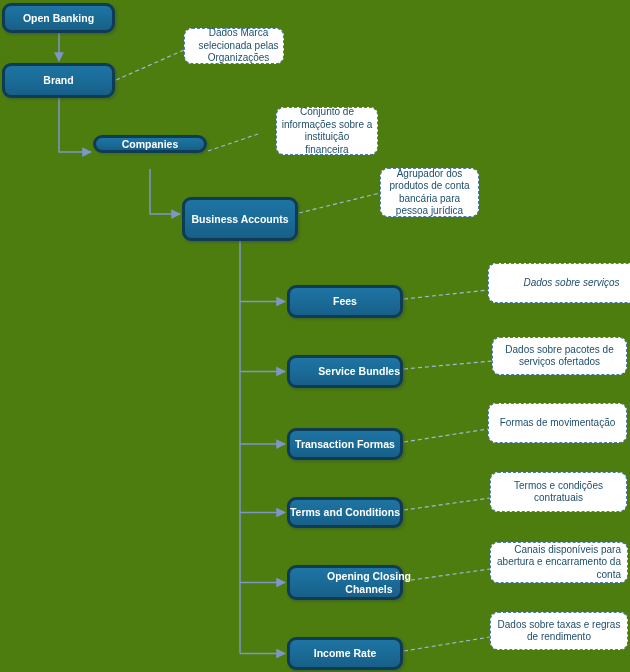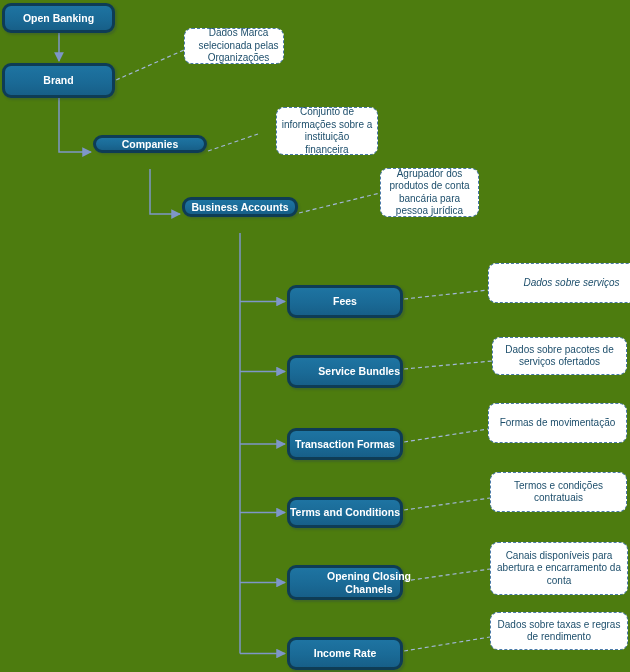--- a/index.html
+++ b/index.html
@@ -93,21 +93,21 @@
 
   <div class="node" style="left:2px; top:3px; width:113px; height:30px;">
     <span class="lbl">Open Banking</span>
   </div>
   <div class="node" style="left:2px; top:63px; width:113px; height:35px;">
     <span class="lbl">Brand</span>
   </div>
   <div class="node" style="left:93px; top:135px; width:114px; height:18px;">
     <span class="lbl">Companies</span>
   </div>
-  <div class="node" style="left:182px; top:197px; width:116px; height:20px;">
+  <div class="node" style="left:182px; top:197px; width:116px; height:44px;">
     <span class="lbl">Business Accounts</span>
   </div>
   <div class="node" style="left:287px; top:285px; width:116px; height:33px;">
     <span class="lbl">Fees</span>
   </div>
   <div class="node" style="left:287px; top:355px; width:116px; height:33px;justify-content:flex-end;">
     <span class="lbl">Service Bundles</span>
   </div>
   <div class="node" style="left:287px; top:428px; width:116px; height:32px;">
     <span class="lbl">Transaction Formas</span>
@@ -147,21 +147,21 @@
     <span class="lbl">Dados sobre pacotes de
 serviços ofertados</span>
   </div>
   <div class="annotation" style="left:488px; top:403px; width:139px; height:40px;">
     <span class="lbl">Formas de movimentação</span>
   </div>
   <div class="annotation" style="left:490px; top:472px; width:137px; height:40px;">
     <span class="lbl">Termos e condições
 contratuais</span>
   </div>
-  <div class="annotation" style="left:490px; top:542px; width:138px; height:53px;">
+  <div class="annotation" style="left:490px; top:542px; width:138px; height:41px;text-align:right;">
     <span class="lbl">Canais disponíveis para
 abertura e encarramento da
 conta</span>
   </div>
   <div class="annotation" style="left:490px; top:612px; width:138px; height:38px;">
     <span class="lbl">Dados sobre taxas e regras
 de rendimento</span>
   </div>
 
 </div>

